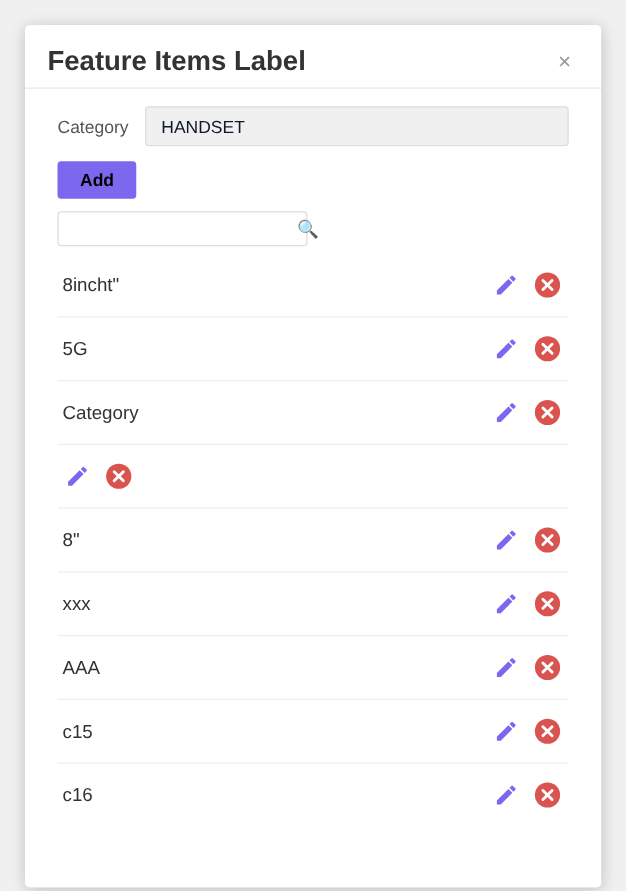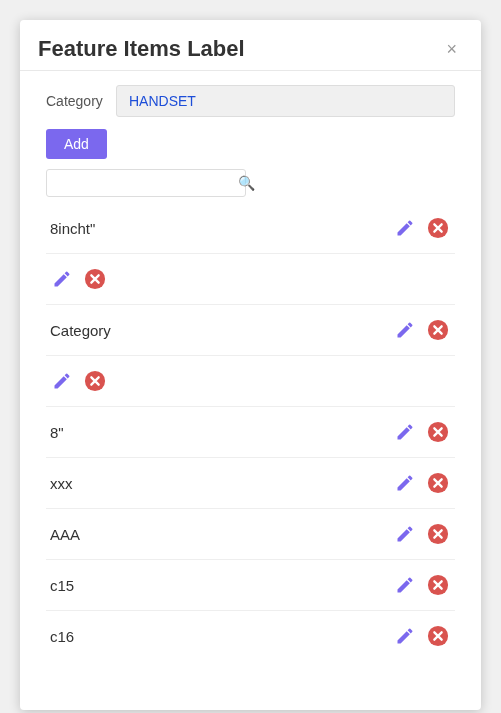--- a/index.html
+++ b/index.html
@@ -59,46 +59,46 @@
       font-size: 14px;
       color: #555;
       min-width: 60px;
     }
     .category-value {
       background: #f0f0f0;
       border: 1px solid #ddd;
       border-radius: 3px;
       padding: 7px 12px;
       font-size: 14px;
-      color: #1d4ed8;
+      color: #0f172a;
       flex: 1;
     }
     .add-row {
       display: flex;
       gap: 8px;
       margin-bottom: 10px;
     }
     .label-input {
       flex: 1;
       border: 1px solid #ddd;
       border-radius: 3px;
       padding: 7px 12px;
       font-size: 14px;
       color: #999;
       outline: none;
     }
     .add-btn {
       background: #7b68ee;
-      color: #ffffff;
+      color: #000000;
       border: none;
       border-radius: 3px;
       padding: 7px 18px;
       font-size: 14px;
       cursor: pointer;
-      font-weight: 400;
+      font-weight: 700;
     }
     .search-row {
       display: flex;
       align-items: center;
       border: 1px solid #ddd;
       border-radius: 3px;
       padding: 5px 10px;
       margin-bottom: 6px;
       width: 200px;
     }
@@ -195,20 +195,21 @@
             </button>
             <button class="delete-btn">
               <svg class="delete-icon" viewBox="0 0 24 24" xmlns="http://www.w3.org/2000/svg">
     <circle cx="12" cy="12" r="11" fill="#d9534f"></circle>
     <path d="M8 8 L16 16 M16 8 L8 16" stroke="white" stroke-width="2.5" stroke-linecap="round"></path>
   </svg>
             </button>
           </div>
         </div>
         <div class="list-item">
+          <span class="item-label">5G</span>
           <div class="item-actions">
             <button class="edit-btn">
               <svg class="edit-icon" viewBox="0 0 24 24" fill="none" xmlns="http://www.w3.org/2000/svg">
     <path d="M3 17.25V21h3.75L17.81 9.94l-3.75-3.75L3 17.25zM20.71 7.04a1 1 0 0 0 0-1.41l-2.34-2.34a1 1 0 0 0-1.41 0l-1.83 1.83 3.75 3.75 1.83-1.83z" fill="#7b68ee"></path>
   </svg>
             </button>
             <button class="delete-btn">
               <svg class="delete-icon" viewBox="0 0 24 24" xmlns="http://www.w3.org/2000/svg">
     <circle cx="12" cy="12" r="11" fill="#d9534f"></circle>
     <path d="M8 8 L16 16 M16 8 L8 16" stroke="white" stroke-width="2.5" stroke-linecap="round"></path>

